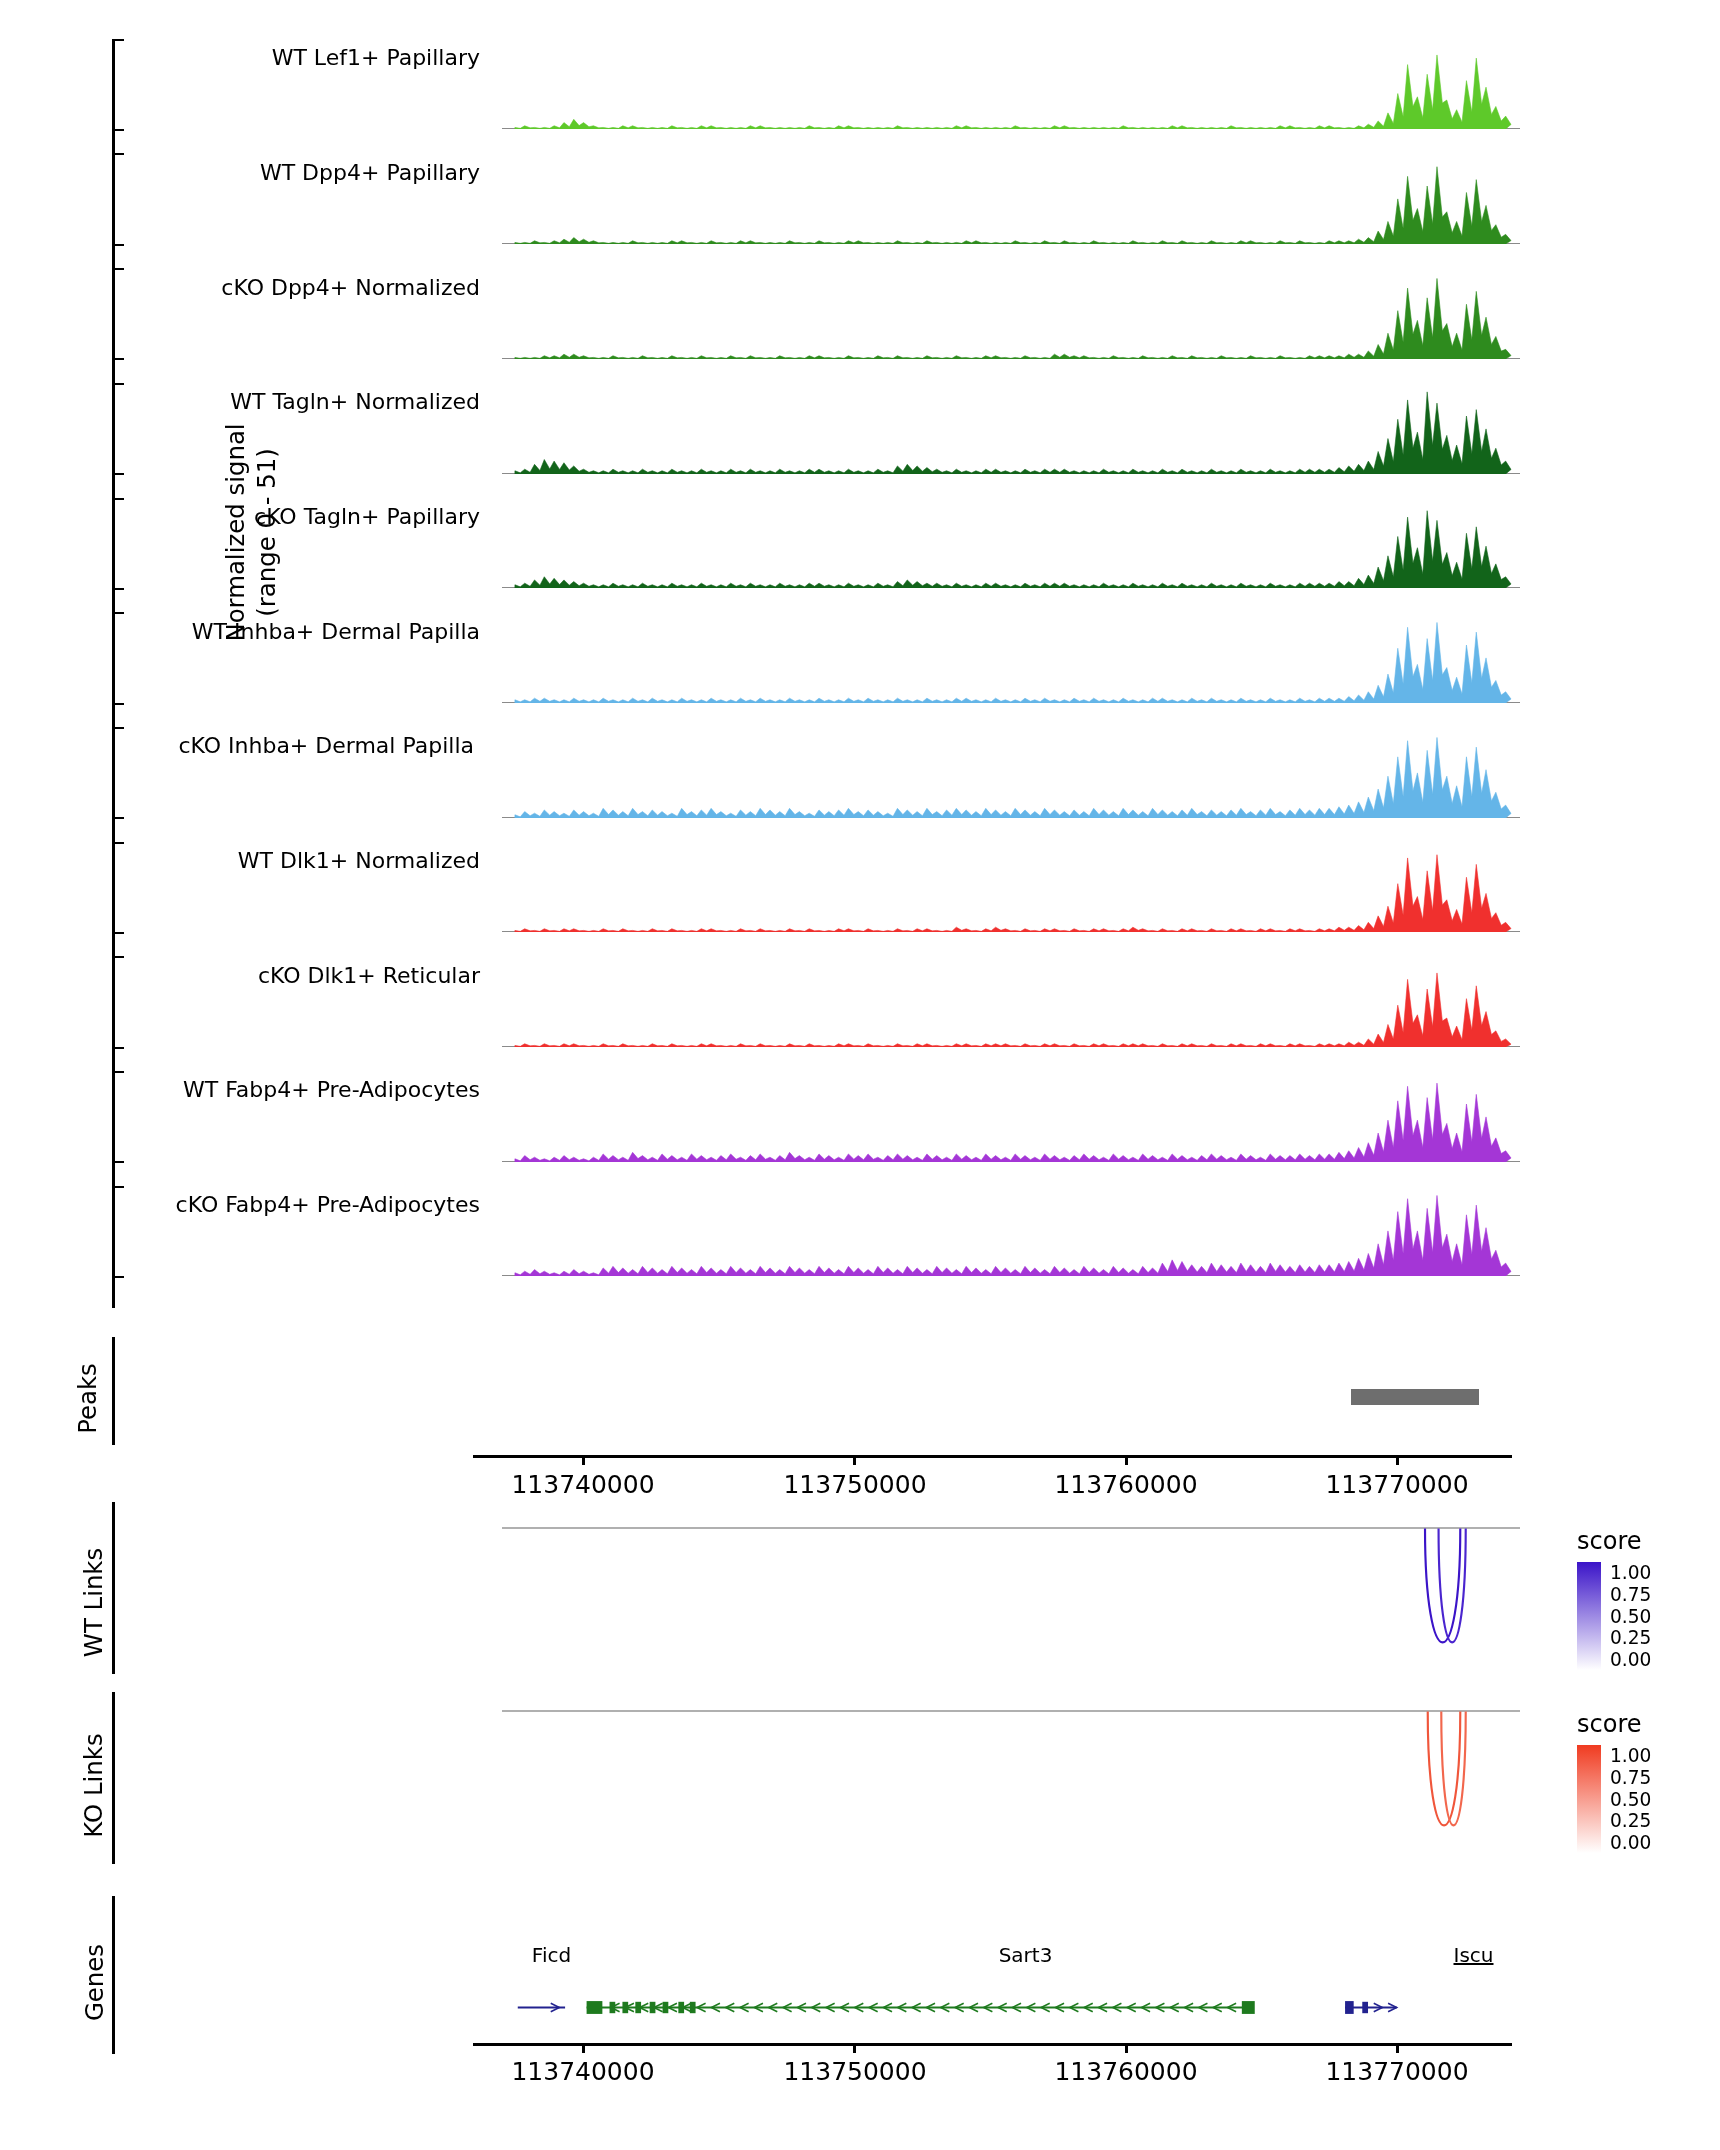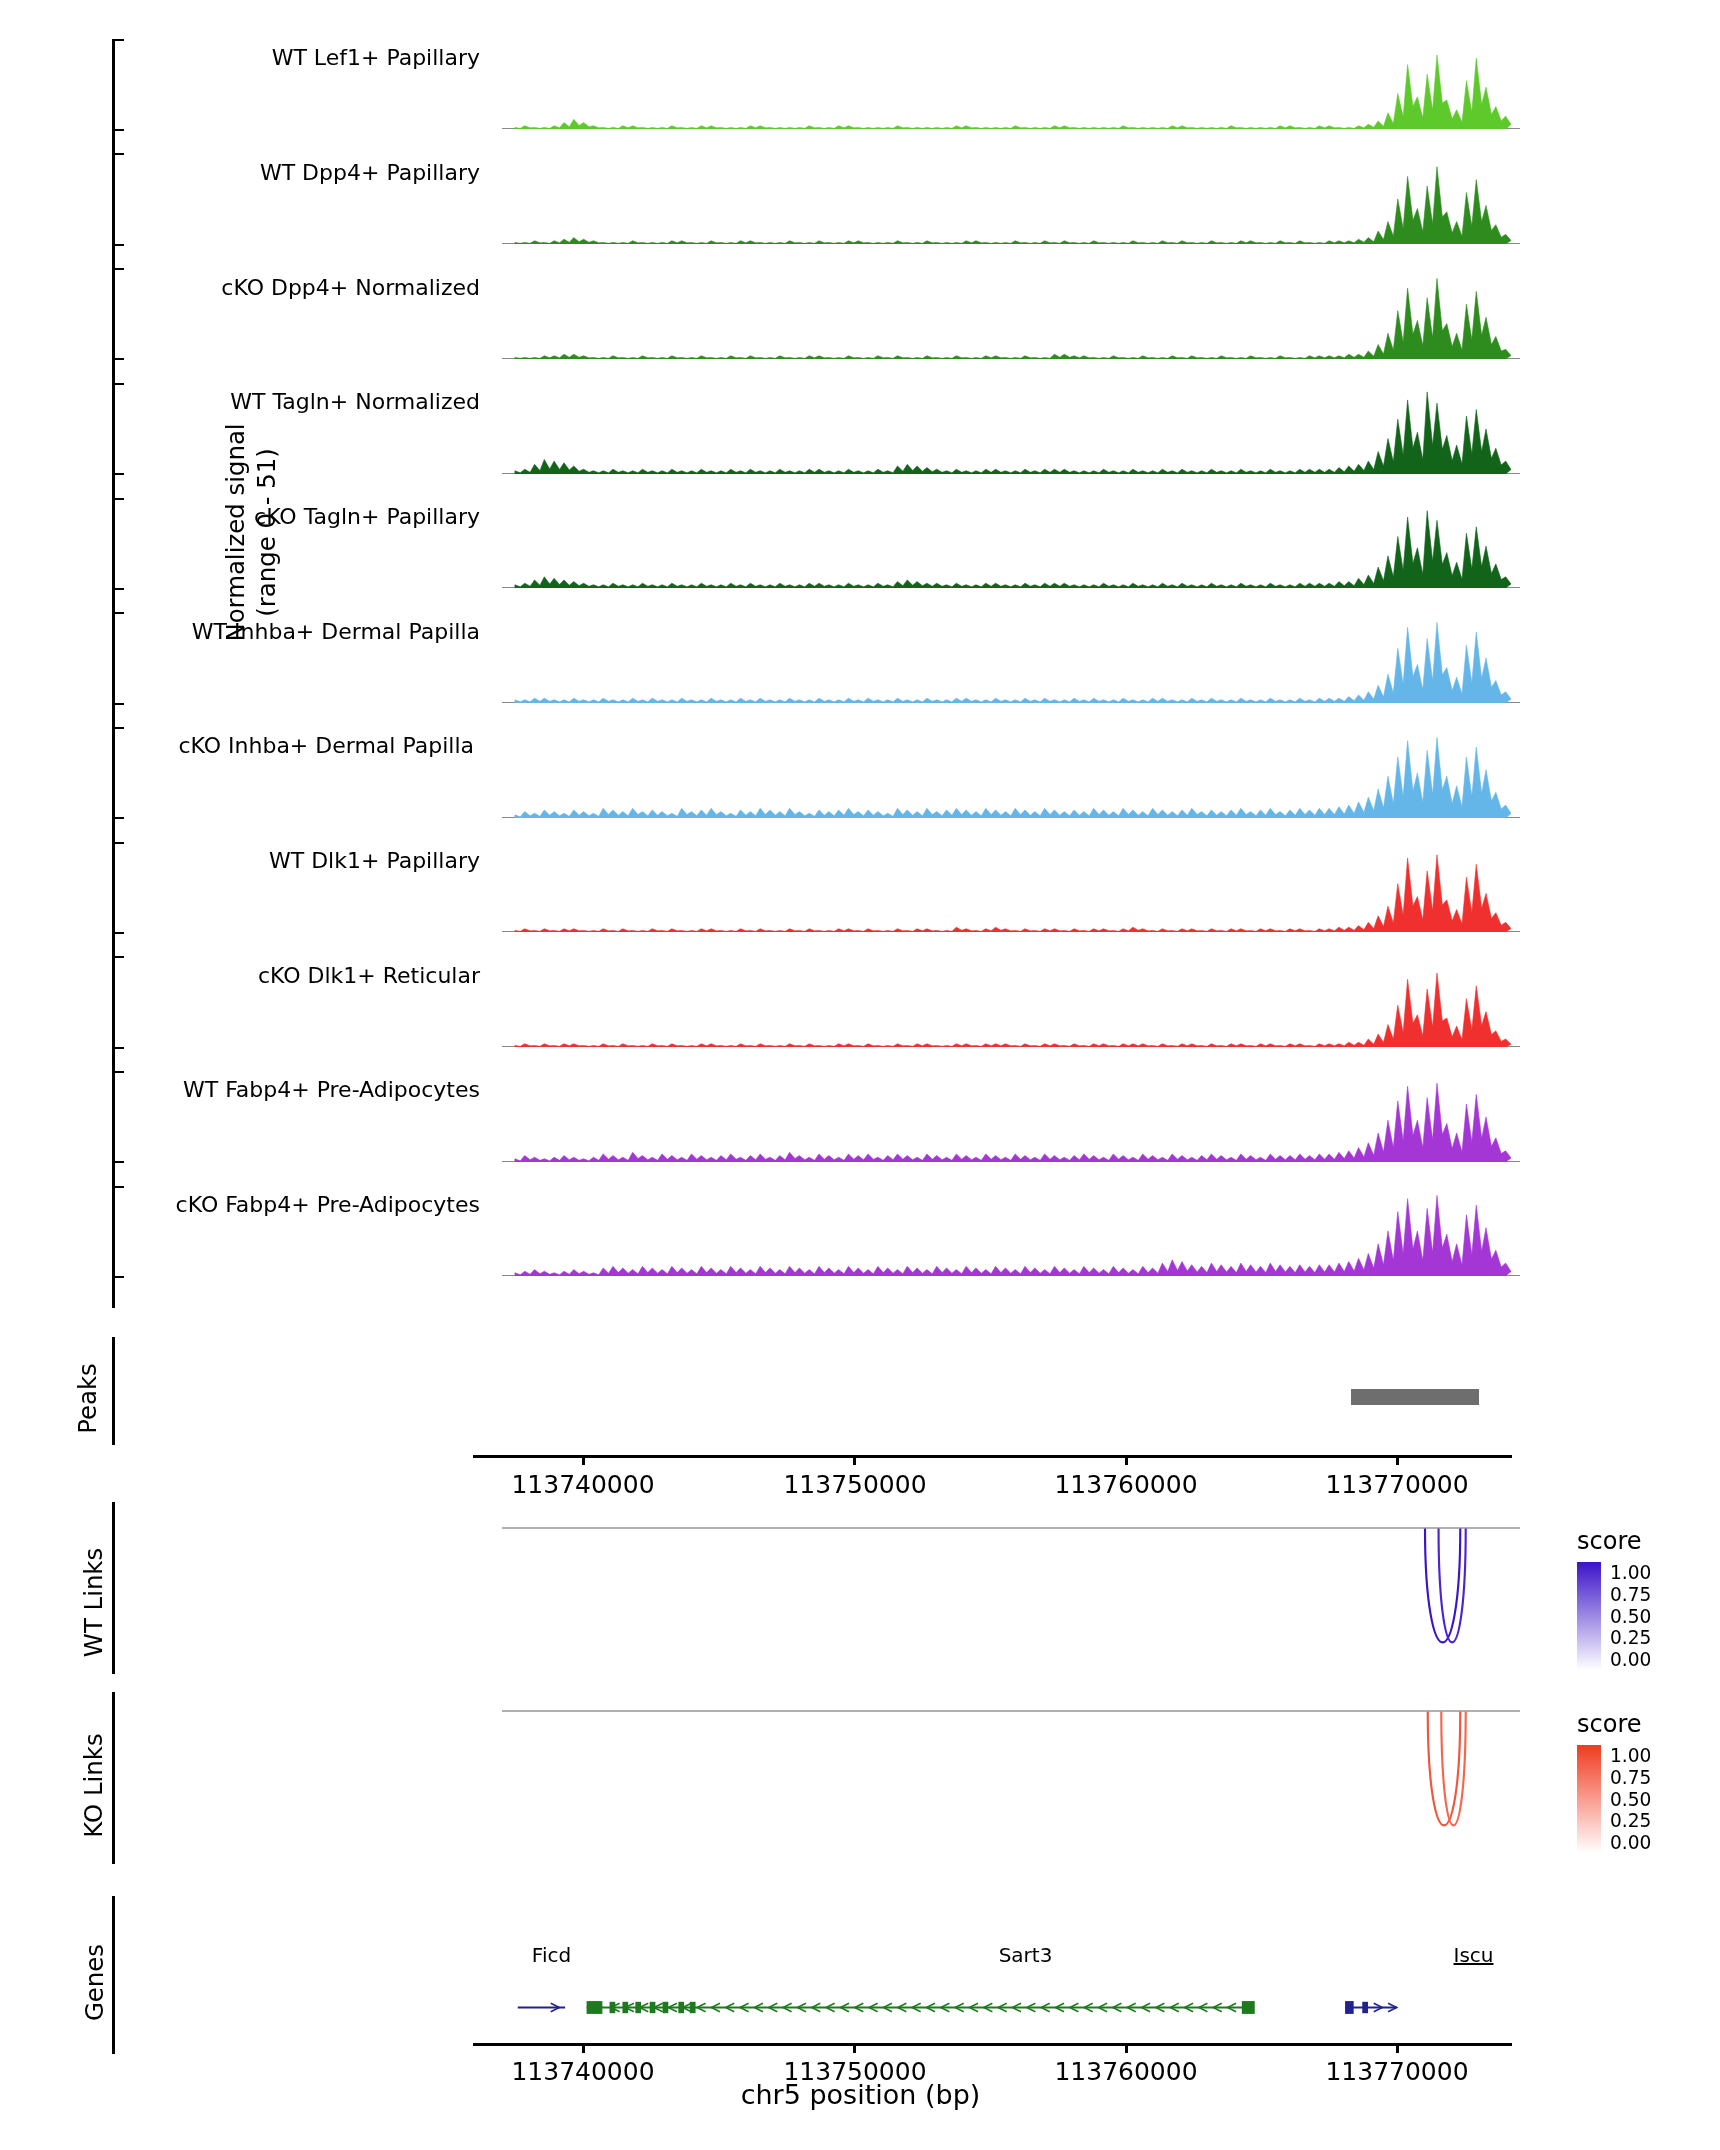--- a/index.html
+++ b/index.html
@@ -241,21 +241,21 @@
       <div class="tick" style="top: 612px;"></div>
       <div class="track-label" style="top: 733px; left: 116px; width: 358px; text-align: right;">cKO Inhba+ Dermal Papilla</div>
       <div class="track" style="top: 733px; height: 85px;">
         <div class="baseline"></div>
         <svg viewBox="0 0 1420 118" preserveAspectRatio="none">
           <path d="M 18 118 L 18.0 113.5 L 25.5 116.4 L 31.7 109.1 L 39.2 114.9 L 45.4 111.3 L 52.9 115.7 L 59.0 106.8 L 66.6 114.1 L 72.7 109.1 L 80.3 114.9 L 86.4 111.3 L 93.9 115.7 L 100.1 106.8 L 107.6 114.1 L 113.8 109.1 L 121.3 114.9 L 127.5 111.3 L 135.0 115.7 L 141.1 104.6 L 148.7 113.3 L 154.8 106.8 L 162.4 114.1 L 168.5 109.1 L 176.0 114.9 L 182.2 104.6 L 189.7 113.3 L 195.9 109.1 L 203.4 114.9 L 209.6 106.8 L 217.1 114.1 L 223.2 109.1 L 230.8 114.9 L 236.9 111.3 L 244.5 115.7 L 250.6 104.6 L 258.1 113.3 L 264.3 109.1 L 271.8 114.9 L 278.0 106.8 L 285.5 114.1 L 291.7 104.6 L 299.2 113.3 L 305.3 109.1 L 312.9 114.9 L 319.0 111.3 L 326.6 115.7 L 332.7 106.8 L 340.2 114.1 L 346.4 109.1 L 353.9 114.9 L 360.1 104.6 L 367.6 113.3 L 373.8 106.8 L 381.3 114.1 L 387.4 109.1 L 395.0 114.9 L 401.1 104.6 L 408.7 113.3 L 414.8 109.1 L 422.3 114.9 L 428.5 111.3 L 436.0 115.7 L 442.2 106.8 L 449.7 114.1 L 455.9 109.1 L 463.4 114.9 L 469.5 106.8 L 477.1 114.1 L 483.2 104.6 L 490.8 113.3 L 496.9 109.1 L 504.4 114.9 L 510.6 106.8 L 518.1 114.1 L 524.3 109.1 L 531.8 114.9 L 538.0 111.3 L 545.5 115.7 L 551.6 104.6 L 559.2 113.3 L 565.3 106.8 L 572.9 114.1 L 579.0 109.1 L 586.5 114.9 L 592.7 104.6 L 600.2 113.3 L 606.4 109.1 L 613.9 114.9 L 620.1 106.8 L 627.6 114.1 L 633.7 104.6 L 641.3 113.3 L 647.4 106.8 L 655.0 114.1 L 661.1 109.1 L 668.6 114.9 L 674.8 104.6 L 682.3 113.3 L 688.5 106.8 L 696.0 114.1 L 702.2 109.1 L 709.7 114.9 L 715.8 104.6 L 723.4 113.3 L 729.5 106.8 L 737.1 114.1 L 743.2 109.1 L 750.7 114.9 L 756.9 104.6 L 764.4 113.3 L 770.6 106.8 L 778.1 114.1 L 784.3 109.1 L 791.8 114.9 L 797.9 106.8 L 805.5 114.1 L 811.6 109.1 L 819.1 114.9 L 825.3 104.6 L 832.8 113.3 L 839.0 106.8 L 846.5 114.1 L 852.7 109.1 L 860.2 114.9 L 866.4 104.6 L 873.9 113.3 L 880.0 106.8 L 887.6 114.1 L 893.7 109.1 L 901.2 114.9 L 907.4 104.6 L 914.9 113.3 L 921.1 106.8 L 928.6 114.1 L 934.8 109.1 L 942.3 114.9 L 948.5 106.8 L 956.0 114.1 L 962.1 104.6 L 969.7 113.3 L 975.8 109.1 L 983.3 114.9 L 989.5 106.8 L 997.0 114.1 L 1003.2 109.1 L 1010.7 114.9 L 1016.9 106.8 L 1024.4 114.1 L 1030.6 104.6 L 1038.1 113.3 L 1044.2 109.1 L 1051.8 114.9 L 1057.9 106.8 L 1065.4 114.1 L 1071.6 104.6 L 1079.1 113.3 L 1085.3 109.1 L 1092.8 114.9 L 1099.0 106.8 L 1106.5 114.1 L 1112.7 104.6 L 1120.2 113.3 L 1126.3 106.8 L 1133.9 114.1 L 1140.0 104.6 L 1147.5 113.3 L 1153.7 104.6 L 1161.2 113.3 L 1167.4 102.4 L 1174.9 112.5 L 1181.1 100.1 L 1188.6 111.7 L 1194.8 95.6 L 1202.3 110.2 L 1208.4 88.9 L 1216.0 107.8 L 1222.1 77.8 L 1229.6 103.9 L 1235.8 59.9 L 1243.3 97.7 L 1249.5 33.1 L 1257.0 88.3 L 1263.2 10.7 L 1270.7 80.4 L 1276.9 55.4 L 1284.4 96.1 L 1290.5 24.1 L 1298.1 85.1 L 1304.2 6.2 L 1311.7 78.9 L 1317.9 59.9 L 1325.4 97.7 L 1331.6 73.3 L 1339.1 102.4 L 1345.3 33.1 L 1352.8 88.3 L 1359.0 19.6 L 1366.5 83.6 L 1372.6 50.9 L 1380.2 94.5 L 1386.3 82.2 L 1393.8 105.5 L 1400.0 100.1 L 1407.5 111.7 L 1400 118 Z" fill="#64b5e8" stroke="#64b5e8" stroke-width="0.8"></path>
         </svg>
       </div>
       <div class="tick" style="top: 817px;"></div>
       <div class="tick" style="top: 727px;"></div>
-      <div class="track-label" style="top: 848px; left: 122px; width: 358px; text-align: right;">WT Dlk1+ Papillary</div>
+      <div class="track-label" style="top: 848px; left: 122px; width: 358px; text-align: right;">WT Dlk1+ Normalized</div>
       <div class="track" style="top: 847px; height: 85px;">
         <div class="baseline"></div>
         <svg viewBox="0 0 1420 118" preserveAspectRatio="none">
           <path d="M 18 118 L 18.0 115.8 L 25.5 117.1 L 31.7 113.5 L 39.2 116.4 L 45.4 115.8 L 52.9 117.1 L 59.0 113.5 L 66.6 116.4 L 72.7 115.8 L 80.3 117.1 L 86.4 113.5 L 93.9 116.4 L 100.1 113.5 L 107.6 116.4 L 113.8 115.8 L 121.3 117.1 L 127.5 115.8 L 135.0 117.1 L 141.1 113.5 L 148.7 116.4 L 154.8 115.8 L 162.4 117.1 L 168.5 113.5 L 176.0 116.4 L 182.2 115.8 L 189.7 117.1 L 195.9 115.8 L 203.4 117.1 L 209.6 113.5 L 217.1 116.4 L 223.2 115.8 L 230.8 117.1 L 236.9 113.5 L 244.5 116.4 L 250.6 115.8 L 258.1 117.1 L 264.3 115.8 L 271.8 117.1 L 278.0 113.5 L 285.5 116.4 L 291.7 113.5 L 299.2 116.4 L 305.3 115.8 L 312.9 117.1 L 319.0 115.8 L 326.6 117.1 L 332.7 113.5 L 340.2 116.4 L 346.4 115.8 L 353.9 117.1 L 360.1 113.5 L 367.6 116.4 L 373.8 115.8 L 381.3 117.1 L 387.4 115.8 L 395.0 117.1 L 401.1 113.5 L 408.7 116.4 L 414.8 115.8 L 422.3 117.1 L 428.5 113.5 L 436.0 116.4 L 442.2 115.8 L 449.7 117.1 L 455.9 115.8 L 463.4 117.1 L 469.5 113.5 L 477.1 116.4 L 483.2 113.5 L 490.8 116.4 L 496.9 115.8 L 504.4 117.1 L 510.6 113.5 L 518.1 116.4 L 524.3 115.8 L 531.8 117.1 L 538.0 115.8 L 545.5 117.1 L 551.6 113.5 L 559.2 116.4 L 565.3 115.8 L 572.9 117.1 L 579.0 113.5 L 586.5 116.4 L 592.7 113.5 L 600.2 116.4 L 606.4 115.8 L 613.9 117.1 L 620.1 115.8 L 627.6 117.1 L 633.7 111.3 L 641.3 115.7 L 647.4 113.5 L 655.0 116.4 L 661.1 115.8 L 668.6 117.1 L 674.8 113.5 L 682.3 116.4 L 688.5 111.3 L 696.0 115.7 L 702.2 113.5 L 709.7 116.4 L 715.8 115.8 L 723.4 117.1 L 729.5 113.5 L 737.1 116.4 L 743.2 115.8 L 750.7 117.1 L 756.9 113.5 L 764.4 116.4 L 770.6 113.5 L 778.1 116.4 L 784.3 115.8 L 791.8 117.1 L 797.9 113.5 L 805.5 116.4 L 811.6 115.8 L 819.1 117.1 L 825.3 113.5 L 832.8 116.4 L 839.0 113.5 L 846.5 116.4 L 852.7 115.8 L 860.2 117.1 L 866.4 113.5 L 873.9 116.4 L 880.0 111.3 L 887.6 115.7 L 893.7 113.5 L 901.2 116.4 L 907.4 115.8 L 914.9 117.1 L 921.1 113.5 L 928.6 116.4 L 934.8 115.8 L 942.3 117.1 L 948.5 113.5 L 956.0 116.4 L 962.1 113.5 L 969.7 116.4 L 975.8 115.8 L 983.3 117.1 L 989.5 113.5 L 997.0 116.4 L 1003.2 115.8 L 1010.7 117.1 L 1016.9 113.5 L 1024.4 116.4 L 1030.6 113.5 L 1038.1 116.4 L 1044.2 115.8 L 1051.8 117.1 L 1057.9 113.5 L 1065.4 116.4 L 1071.6 113.5 L 1079.1 116.4 L 1085.3 115.8 L 1092.8 117.1 L 1099.0 113.5 L 1106.5 116.4 L 1112.7 113.5 L 1120.2 116.4 L 1126.3 115.8 L 1133.9 117.1 L 1140.0 113.5 L 1147.5 116.4 L 1153.7 113.5 L 1161.2 116.4 L 1167.4 111.3 L 1174.9 115.7 L 1181.1 111.3 L 1188.6 115.7 L 1194.8 109.1 L 1202.3 114.9 L 1208.4 104.6 L 1216.0 113.3 L 1222.1 95.6 L 1229.6 110.2 L 1235.8 82.2 L 1243.3 105.5 L 1249.5 50.9 L 1257.0 94.5 L 1263.2 15.2 L 1270.7 82.0 L 1276.9 68.8 L 1284.4 100.8 L 1290.5 33.1 L 1298.1 88.3 L 1304.2 10.7 L 1311.7 80.4 L 1317.9 73.3 L 1325.4 102.4 L 1331.6 86.7 L 1339.1 107.0 L 1345.3 42.0 L 1352.8 91.4 L 1359.0 24.1 L 1366.5 85.1 L 1372.6 64.4 L 1380.2 99.2 L 1386.3 91.2 L 1393.8 108.6 L 1400.0 104.6 L 1407.5 113.3 L 1400 118 Z" fill="#f0302e" stroke="#f0302e" stroke-width="0.8"></path>
         </svg>
       </div>
       <div class="tick" style="top: 932px;"></div>
       <div class="tick" style="top: 842px;"></div>
       <div class="track-label" style="top: 963px; left: 122px; width: 358px; text-align: right;">cKO Dlk1+ Reticular</div>
       <div class="track" style="top: 962px; height: 85px;">
@@ -426,15 +426,14 @@
       <div style="position: absolute; left: 582px; top: 2043px; width: 2.9px; height: 10px; background: rgb(0, 0, 0);"></div>
       <div class="axis-tick-label" style="left: 490px; top: 2057px;">113740000</div>
       <div style="position: absolute; left: 853px; top: 2043px; width: 2.9px; height: 10px; background: rgb(0, 0, 0);"></div>
       <div class="axis-tick-label" style="left: 762px; top: 2057px;">113750000</div>
       <div style="position: absolute; left: 1125px; top: 2043px; width: 2.9px; height: 10px; background: rgb(0, 0, 0);"></div>
       <div class="axis-tick-label" style="left: 1033px; top: 2057px;">113760000</div>
       <div style="position: absolute; left: 1396px; top: 2043px; width: 2.9px; height: 10px; background: rgb(0, 0, 0);"></div>
       <div class="axis-tick-label" style="left: 1304px; top: 2057px;">113770000</div>
     </div>
 
-  <div class="xlabel" style="left:0px; top:2079px;">chr5 position (bp)</div>
 </div>
 
 
 </body></html>

